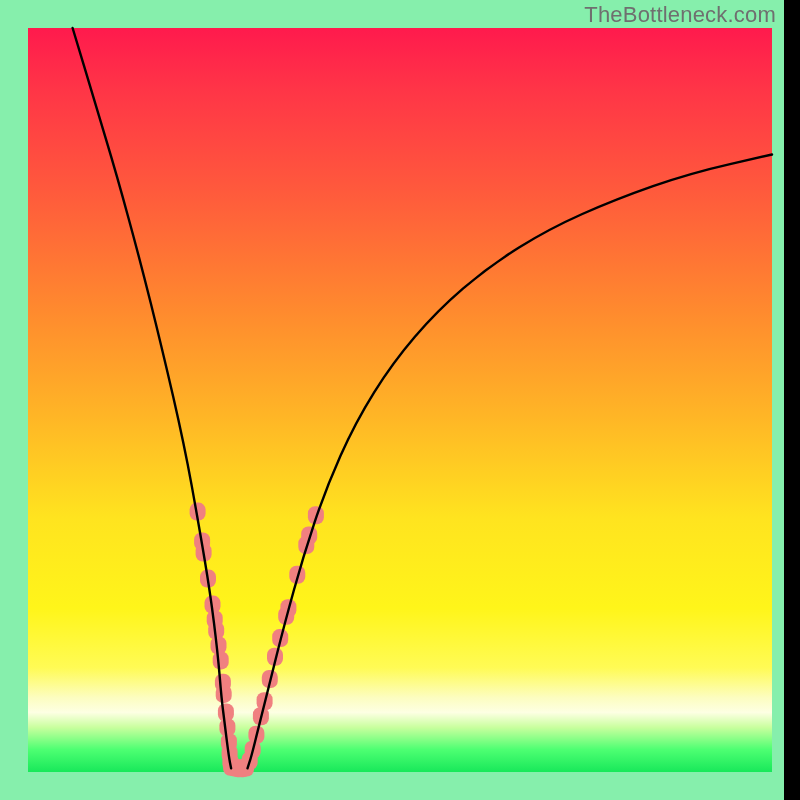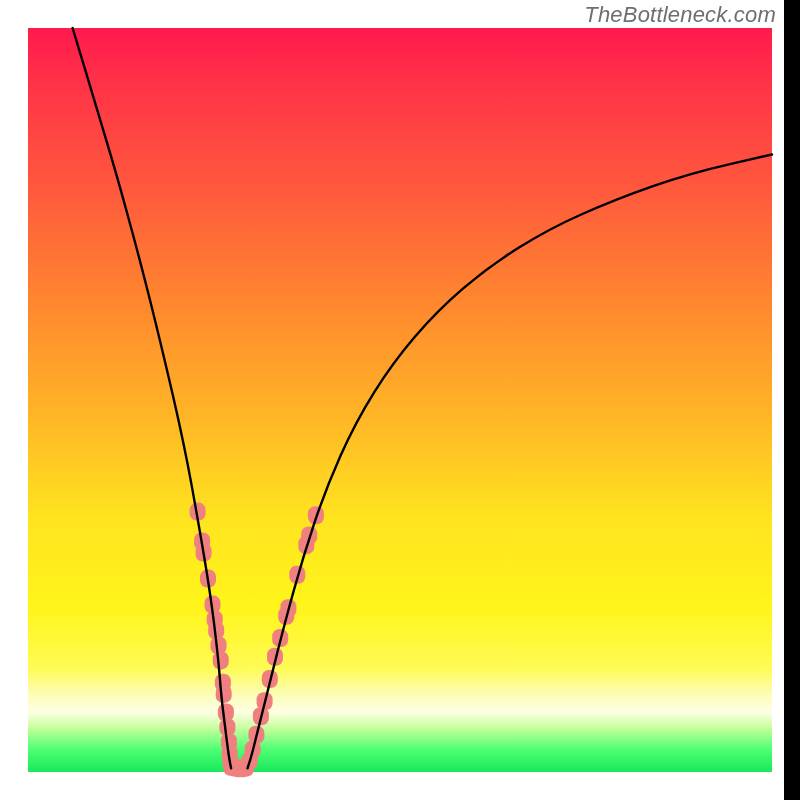--- a/index.html
+++ b/index.html
@@ -8,22 +8,21 @@
     width: 800px;
     height: 800px;
     overflow: hidden;
     background: #000;
     font-family: Arial, Helvetica, sans-serif;
   }
   .outer {
     position: relative;
     width: 784px;
     height: 800px;
-    background: #ffffff;
-    font-style: italic;
+    background: #86efac;
   }
   .plot-area {
     position: absolute;
     left: 28px;
     top: 28px;
     width: 744px;
     height: 744px;
     
     background: linear-gradient(
       to bottom,

